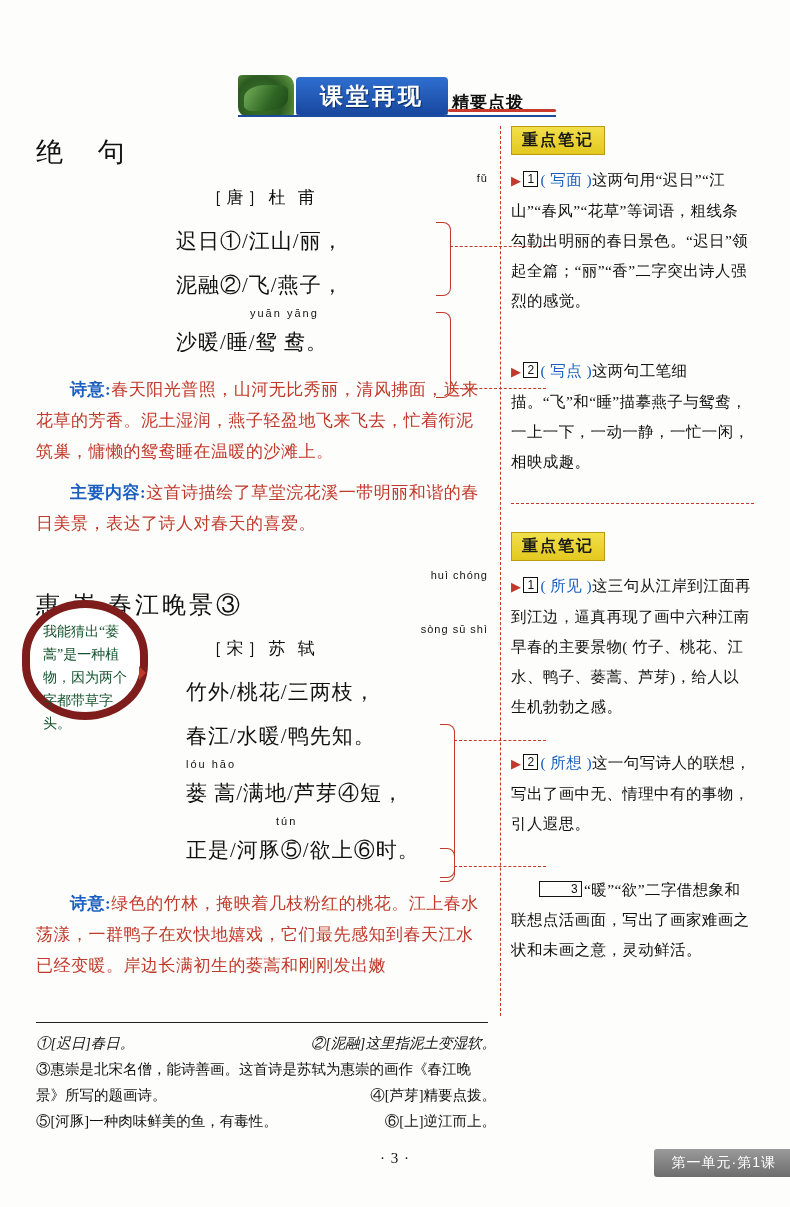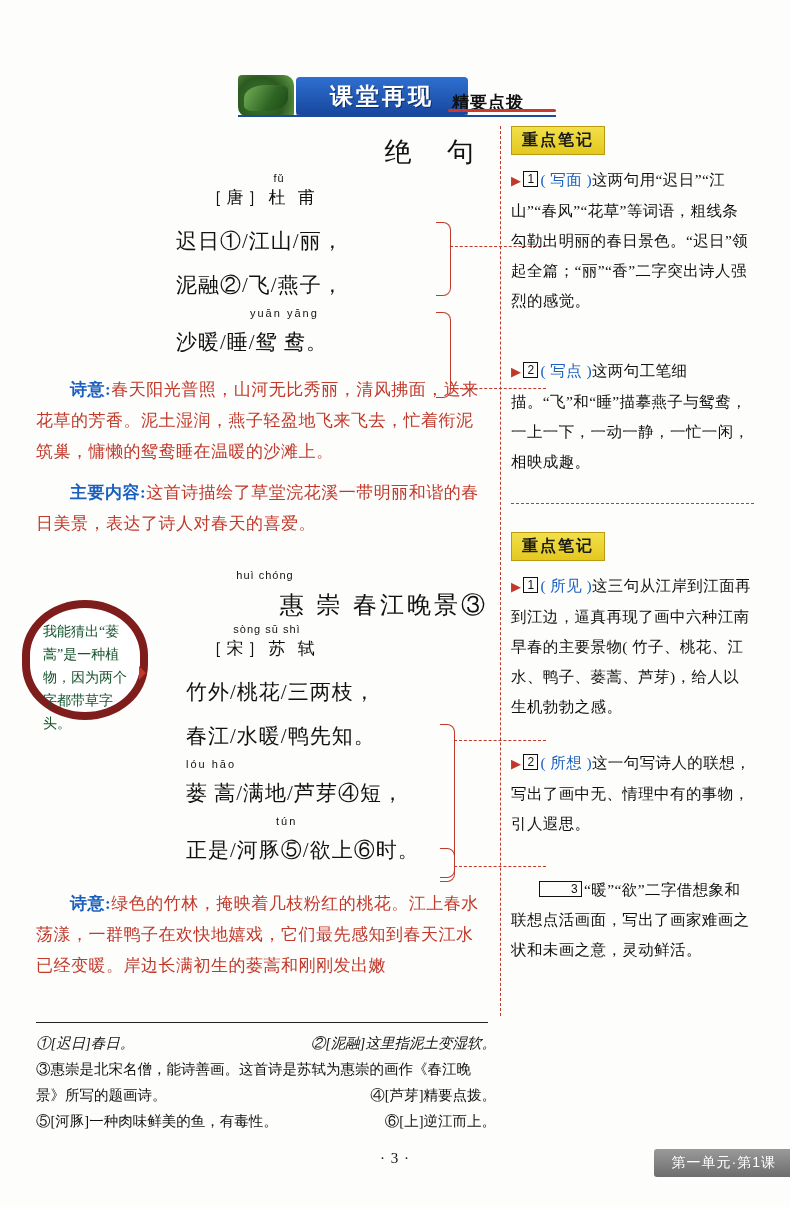--- a/index.html
+++ b/index.html
@@ -25,21 +25,21 @@
     background:radial-gradient(circle at 40% 60%, #3f7a2f 0%, #2c5a21 55%, #6aa34a 100%);
     border-radius:4px 10px 4px 10px;
     overflow:hidden;
   }
   .banner-leaf:after{
     content:"";position:absolute;left:6px;top:10px;width:44px;height:26px;
     background:linear-gradient(120deg,#76b25a 0%, #2f6624 60%, #1e4718 100%);
     border-radius:50% 20% 50% 20%;
   }
   .banner-blue{
-    position:absolute;left:58px;top:2px;width:172px;height:38px;
+    position:absolute;left:58px;top:2px;width:152px;height:38px;
     background:linear-gradient(#2f6fd0,#17479e);
     border-radius:4px;
     box-shadow:0 1px 0 #0c2f6d;
   }
   .banner-blue span{
     display:block;text-align:center;line-height:38px;
     color:#fff;font-size:23px;font-weight:bold;letter-spacing:3px;
     font-family:"Liberation Sans","DejaVu Sans",sans-serif;
     text-shadow:1px 1px 0 #0a2f6b;
   }
@@ -62,25 +62,25 @@
   }
   .right-col{
     position:absolute;left:500px;top:126px;width:254px;height:890px;
     border-left:1px dashed #c0392b;
     padding-left:10px;
     box-sizing:border-box;
   }
 
   
   .poem-title{
-    text-align:right;font-size:27px;letter-spacing:14px;margin:8px 0 2px 0;
-    font-family:Liberation Sans, sans-serif;
+    text-align:left;font-size:27px;letter-spacing:14px;margin:8px 0 2px 0;
+    font-family:Liberation Serif, serif;
   }
   .pinyin{
-    font-size:11px;color:#111;text-align:center;letter-spacing:1px;
+    font-size:11px;color:#111;text-align:right;letter-spacing:1px;
     font-family:"Liberation Sans","DejaVu Sans",sans-serif;
   }
   .poem-author{
     text-align:center;font-size:17px;letter-spacing:4px;margin:2px 0 10px 0;
   }
   .poem-lines{
     margin-left:140px;
   }
   .pline{
     font-size:21px;line-height:44px;letter-spacing:1px;white-space:nowrap;

